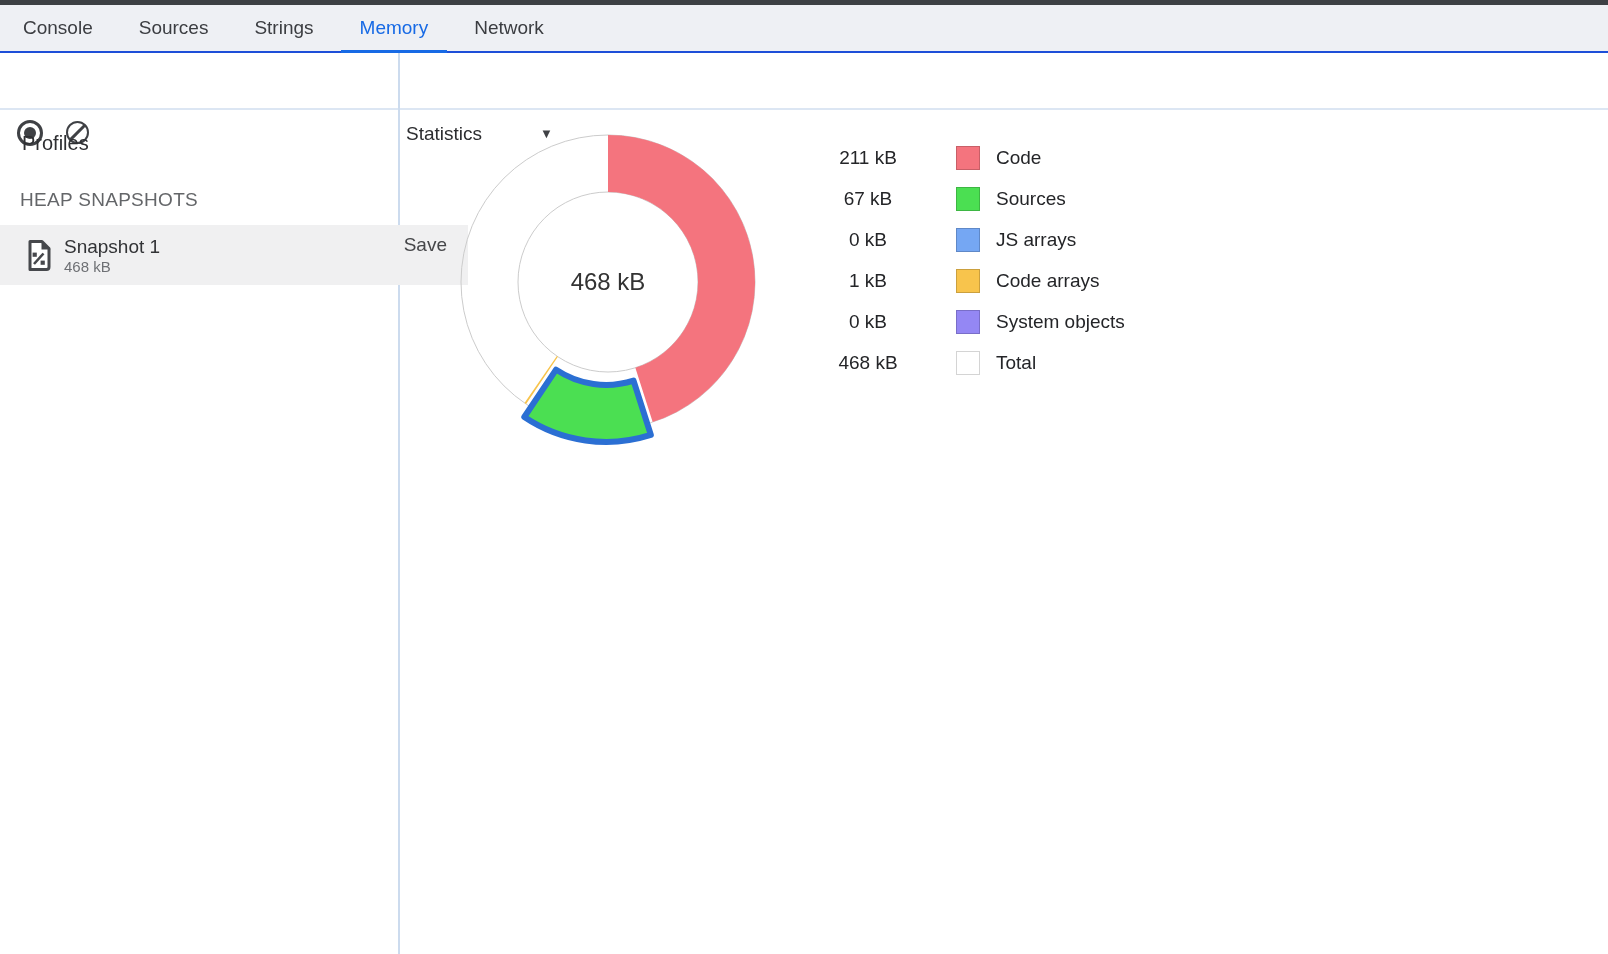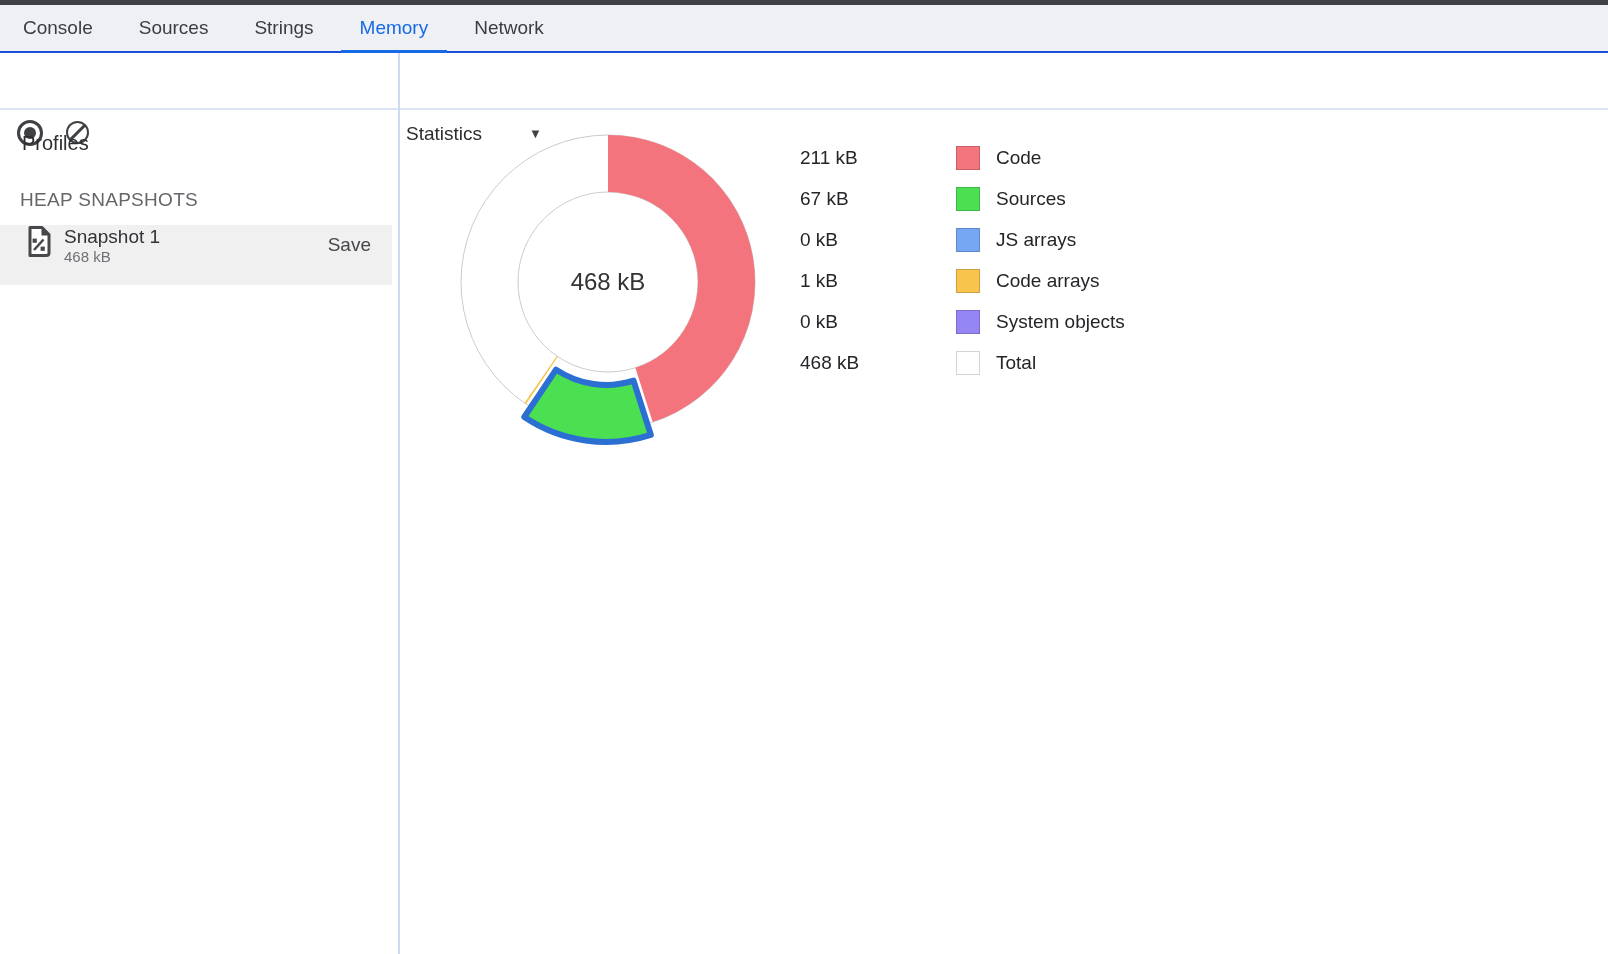--- a/index.html
+++ b/index.html
@@ -81,20 +81,21 @@
     position: absolute; left: -1px; top: 8.2px;
     width: 21px; height: 2.6px;
     background: #3f4145;
     transform: rotate(-45deg);
   }
   .stats-select {
     position: absolute; left: 406px; top: 53px; height: 55px;
     display: flex; align-items: center;
     font-size: 19px; color: #2c2d30;
     cursor: pointer;
+    gap: 11px;
   }
   .stats-select .caret {
     margin-left: 47px;
     font-size: 13px;
     color: #3f4145;
   }
 
   
   .vertical-divider {
     position: absolute; left: 398px; top: 53px;
@@ -107,23 +108,23 @@
     position: absolute; left: 22px; top: 132px;
     font-size: 20px; color: #2e2f32;
   }
   .heap-title {
     position: absolute; left: 20px; top: 189px;
     font-size: 19px; color: #646669;
     letter-spacing: 0.3px;
   }
   .snapshot-item {
     position: absolute; left: 0; top: 225px;
-    width: 392px; height: 60px;
+    width: 468px; height: 60px;
     background: #f0f0f1;
-    display: flex; 
+    display: flex; align-items: center;
     box-sizing: border-box;
     padding: 0 21px 0 26px;
     cursor: pointer;
   }
   .snapshot-icon { width: 26px; height: 32px; flex: 0 0 auto; }
   .snapshot-text { margin-left: 12px; display: flex; flex-direction: column; }
   .snapshot-name { font-size: 19px; color: #323336; line-height: 23px; }
   .snapshot-size { font-size: 15px; color: #6e7074; line-height: 18px; }
   .save-link {
     margin-left: auto;
@@ -146,21 +147,21 @@
     position: absolute; left: 800px; top: 137px;
   }
   .legend-row {
     display: flex; align-items: center;
     height: 41px;
     font-size: 19px;
     color: #242528;
     cursor: pointer;
   }
   .legend-row.bold { font-weight: normal; }
-  .legend-value { width: 136px; text-align: left; white-space: nowrap; }
+  .legend-value { width: 136px; text-align: center; white-space: nowrap; }
   .legend-swatch {
     width: 24px; height: 24px;
     margin-left: 20px;
     box-sizing: border-box;
     border: 1px solid rgba(0,0,0,0.18);
     flex: 0 0 auto;
   }
   .legend-label { margin-left: 16px; white-space: nowrap; }
 </style>
 </head>

